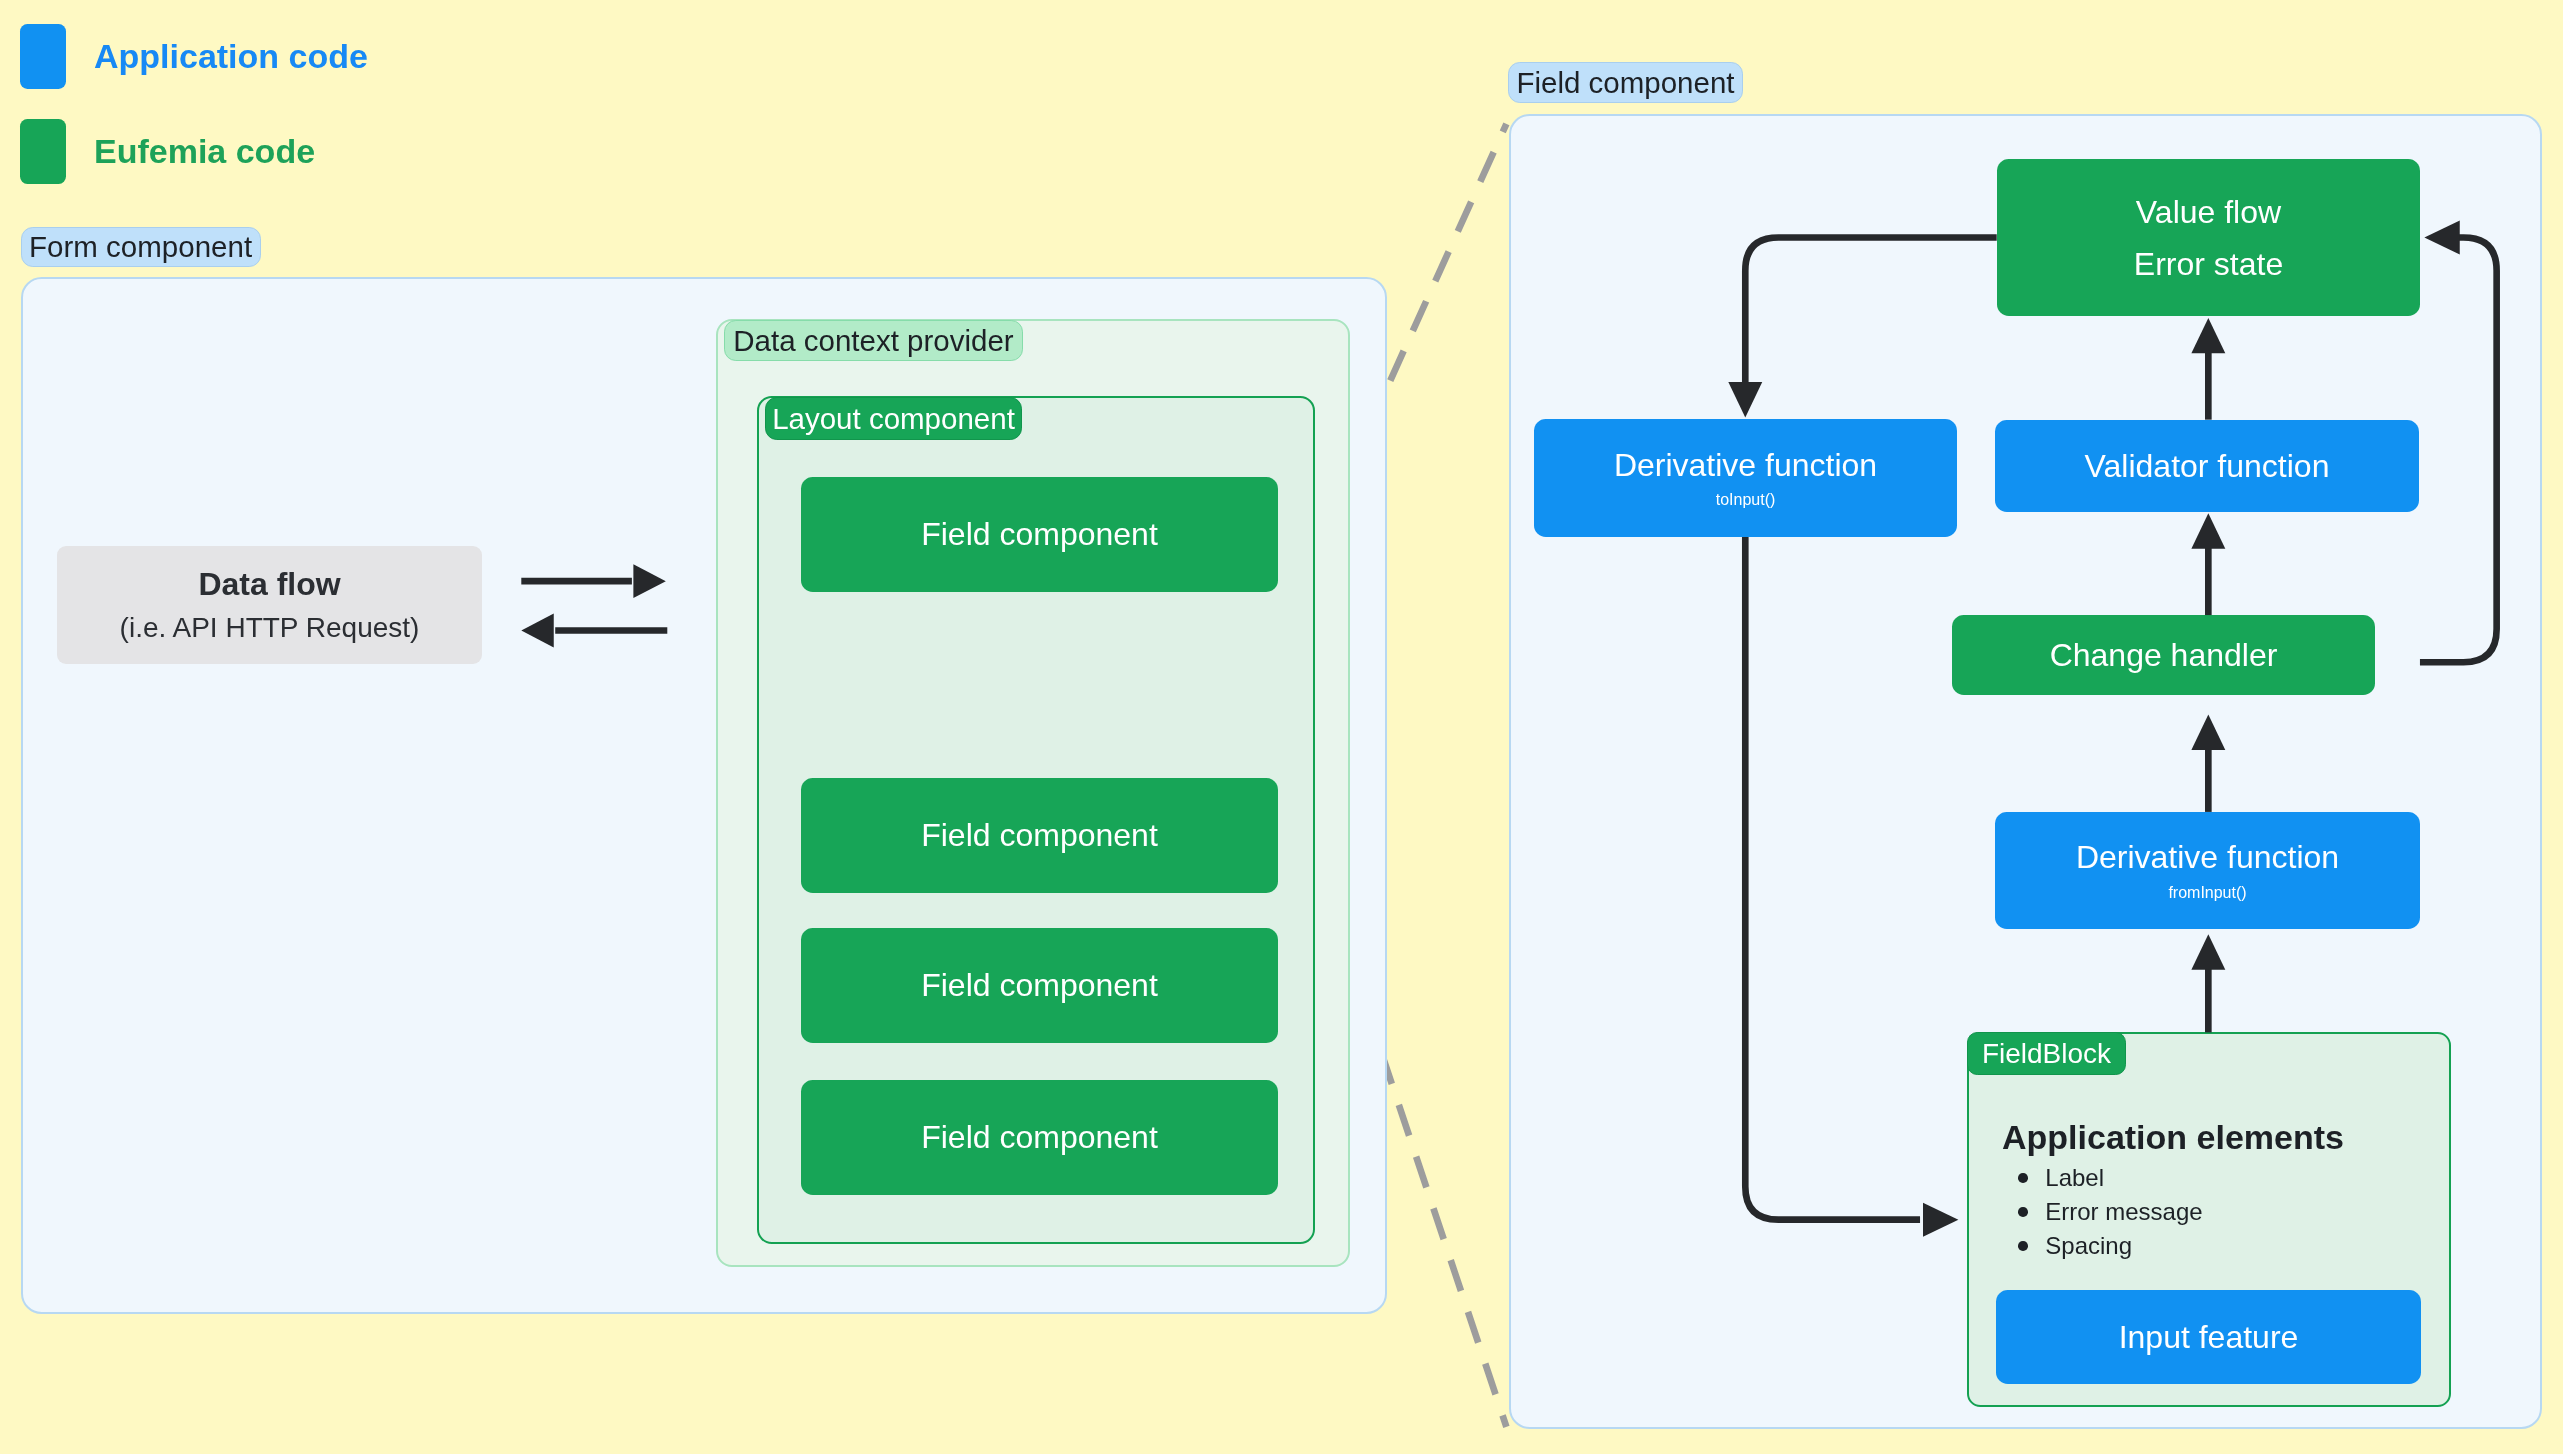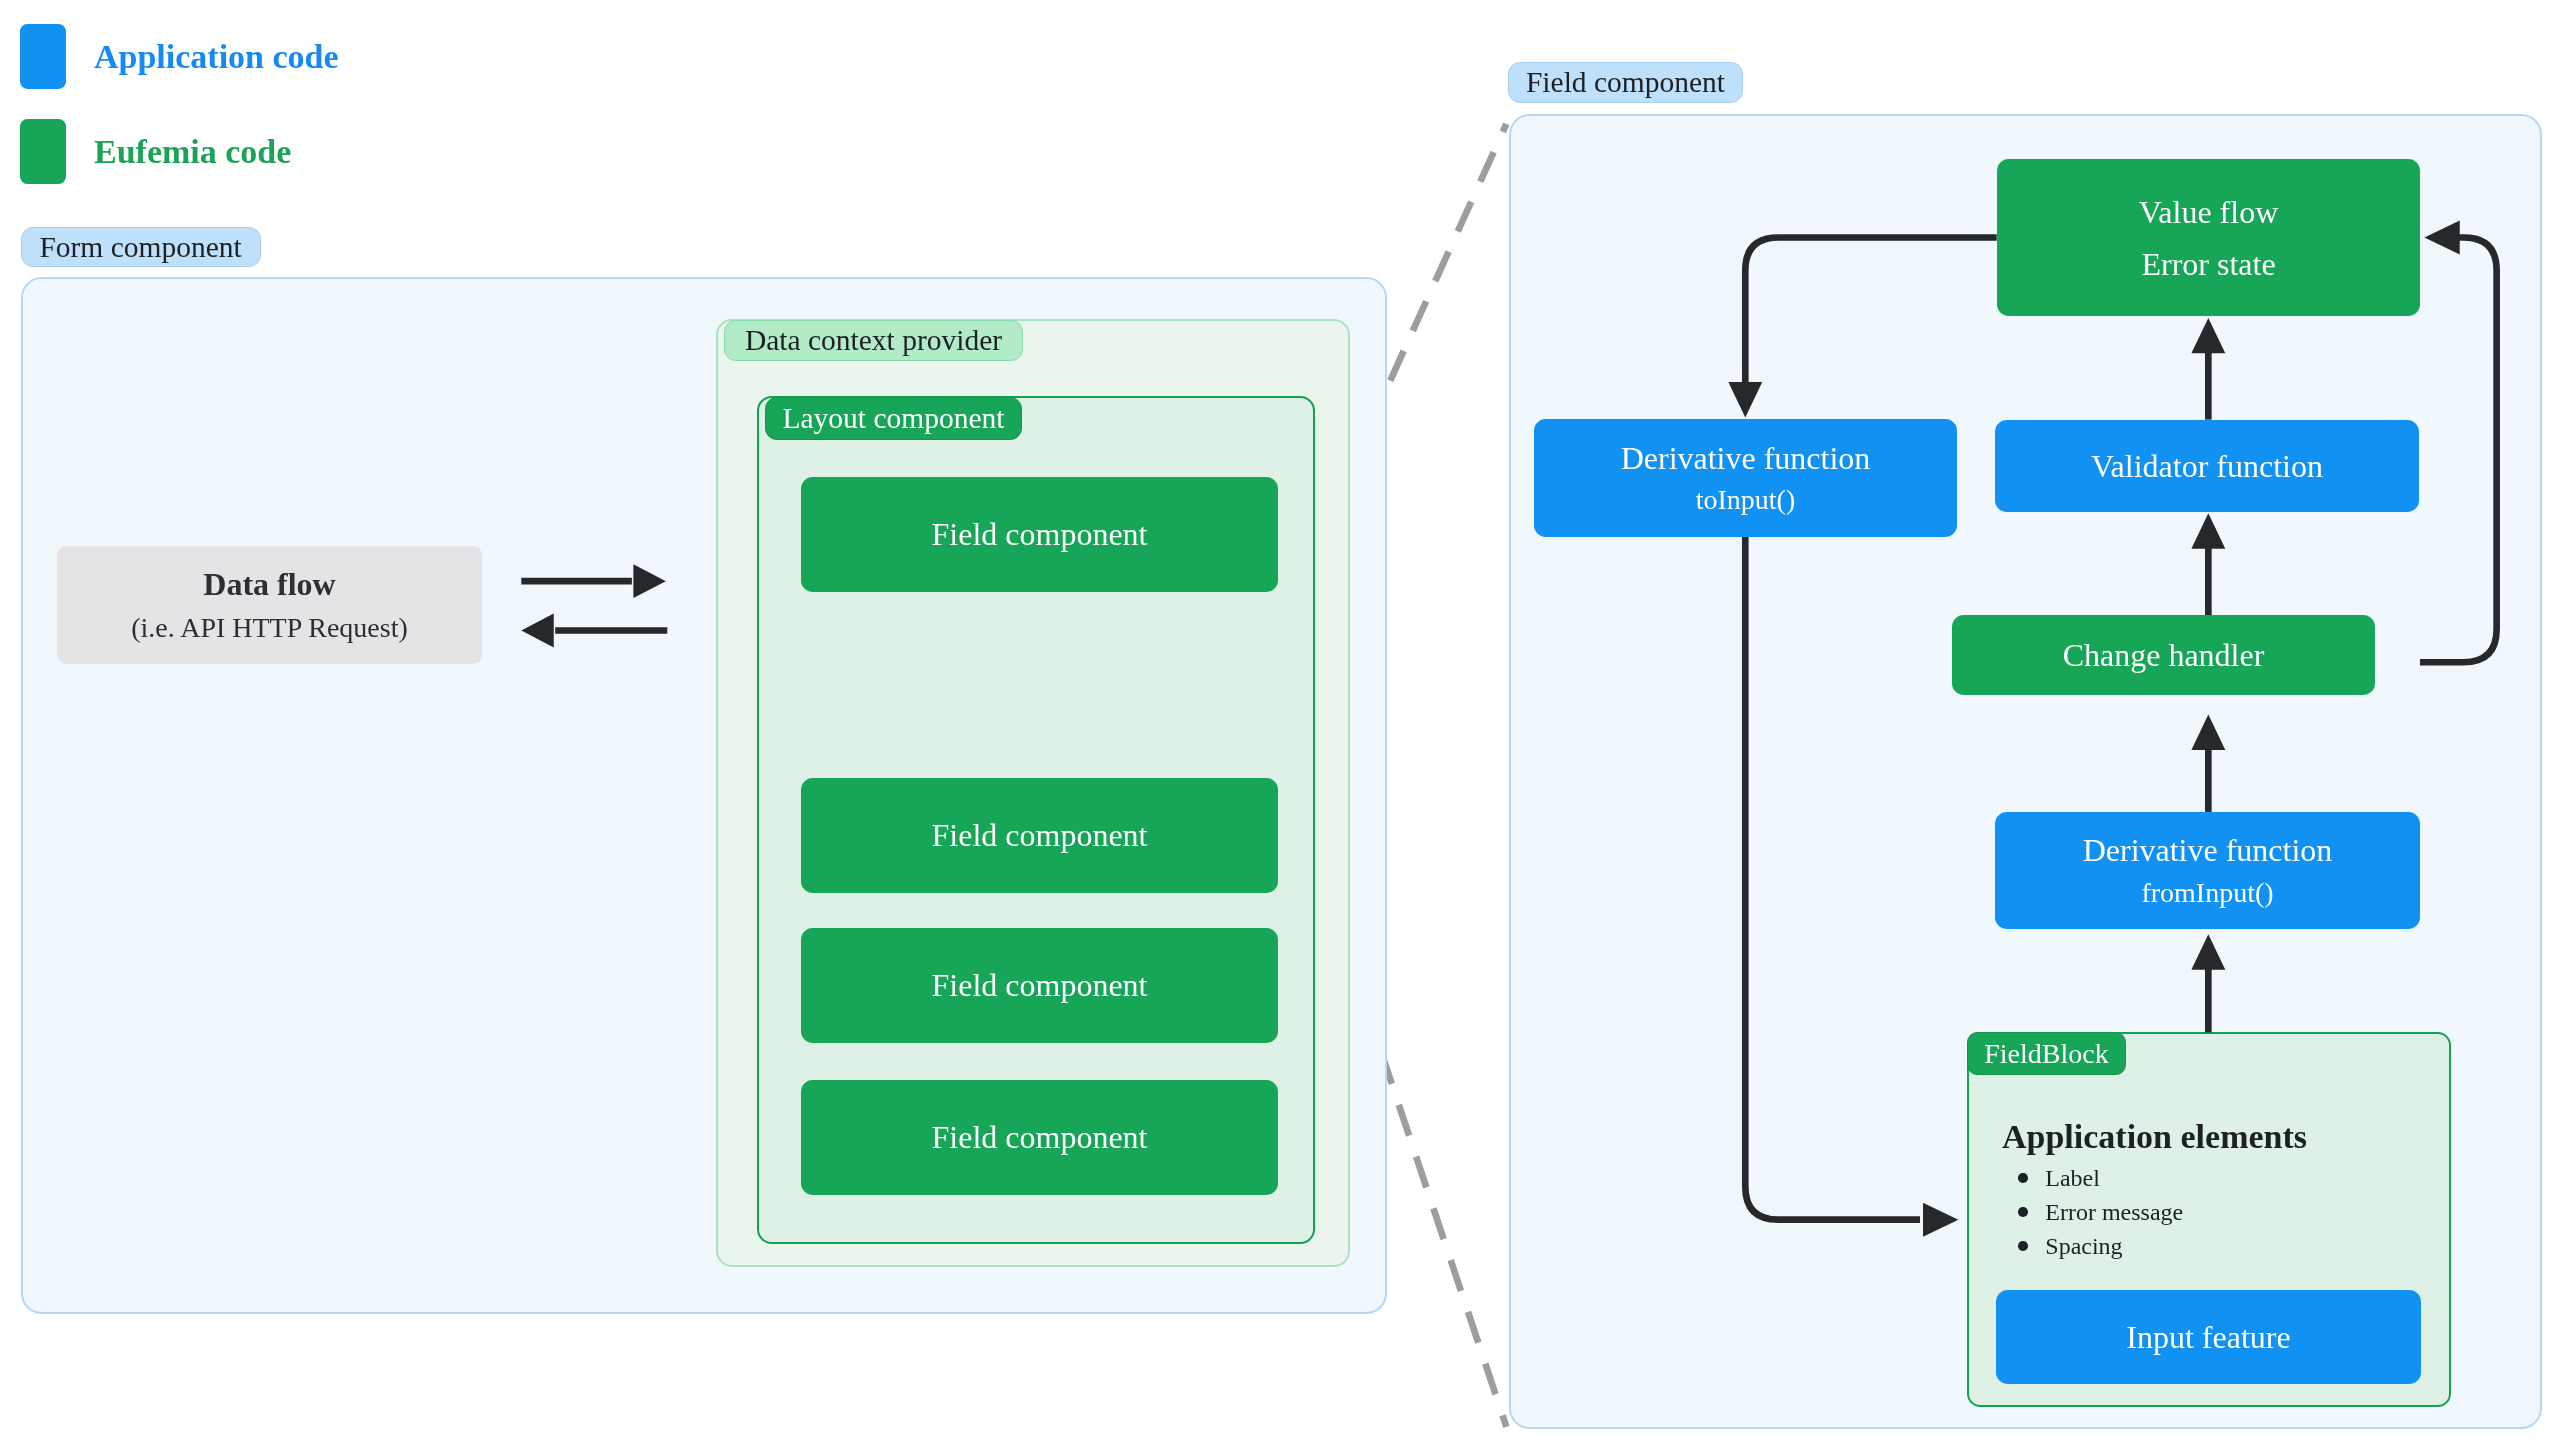--- a/index.html
+++ b/index.html
@@ -1,33 +1,33 @@
 <!DOCTYPE html>
 <html style="font-size:11.8px"><head>
 <meta charset="utf-8">
 <style>
   html,body{margin:0;padding:0;background:#000;}
-  .canvas{position:relative;width:2563px;height:1455px;background:#ffffff;overflow:hidden;
-          font-family:Liberation Serif, serif;}
+  .canvas{position:relative;width:2563px;height:1455px;background:#fef9c3;overflow:hidden;
+          font-family:Liberation Sans, sans-serif;}
   .canvas .abs{position:absolute;box-sizing:border-box;}
   .svg-layer{position:absolute;left:0;top:0;z-index:0;pointer-events:none;}
   .svg-arrows{z-index:3;}
   .panel-blue{background:#f0f7fd;border:2.2px solid #b7d8f2;border-radius:20.6px;z-index:1;}
   .panel-lightgreen{background:#e9f5ed;border:2.2px solid #a8e4bf;border-radius:16px;z-index:1;}
   .panel-green-border{background:#dff1e6;border:2.9px solid #14a152;border-radius:14.7px;z-index:1;}
   .badge{display:flex;align-items:center;justify-content:center;font-size:29.5px;color:#1d2126;
          border-radius:11.8px;z-index:2;white-space:nowrap;}
   .badge-blue{background:#bfe0fa;border:1.5px solid #a9cfee;}
   .badge-lightgreen{background:#b2ebc8;border:1.5px solid #86dcaa;}
   .badge-green{background:#17a557;border:1.5px solid #11954c;color:#fff;}
   .node{display:flex;flex-direction:column;align-items:center;justify-content:center;
         color:#fff;border-radius:11.8px;font-size:32px;z-index:2;text-align:center;}
   .node-green{background:#17a557;}
   .node-blue{background:#1191f2;}
-  .node .sub{font-size:28px;margin-top:7.4px;}
+  .node .sub{font-size:16px;margin-top:7.4px;}
   .node .line{line-height:52px;}
   .legend-label{display:flex;align-items:center;font-size:34px;font-weight:700;z-index:2;}
   .legend-swatch{border-radius:7.4px;z-index:2;}
   .gray-box{background:#e4e4e6;border-radius:9px;display:flex;flex-direction:column;
             align-items:center;justify-content:center;color:#2b2e33;z-index:2;}
   .gray-box .t{font-size:32px;font-weight:700;}
   .gray-box .s{font-size:28px;margin-top:8.8px;}
   .fb-heading{display:flex;align-items:center;font-size:34px;font-weight:700;color:#1d2126;z-index:2;}
   .fb-bullets{z-index:2;}
   .fb-bullets .li{height:34px;display:flex;align-items:center;font-size:24px;color:#1d2126;}

